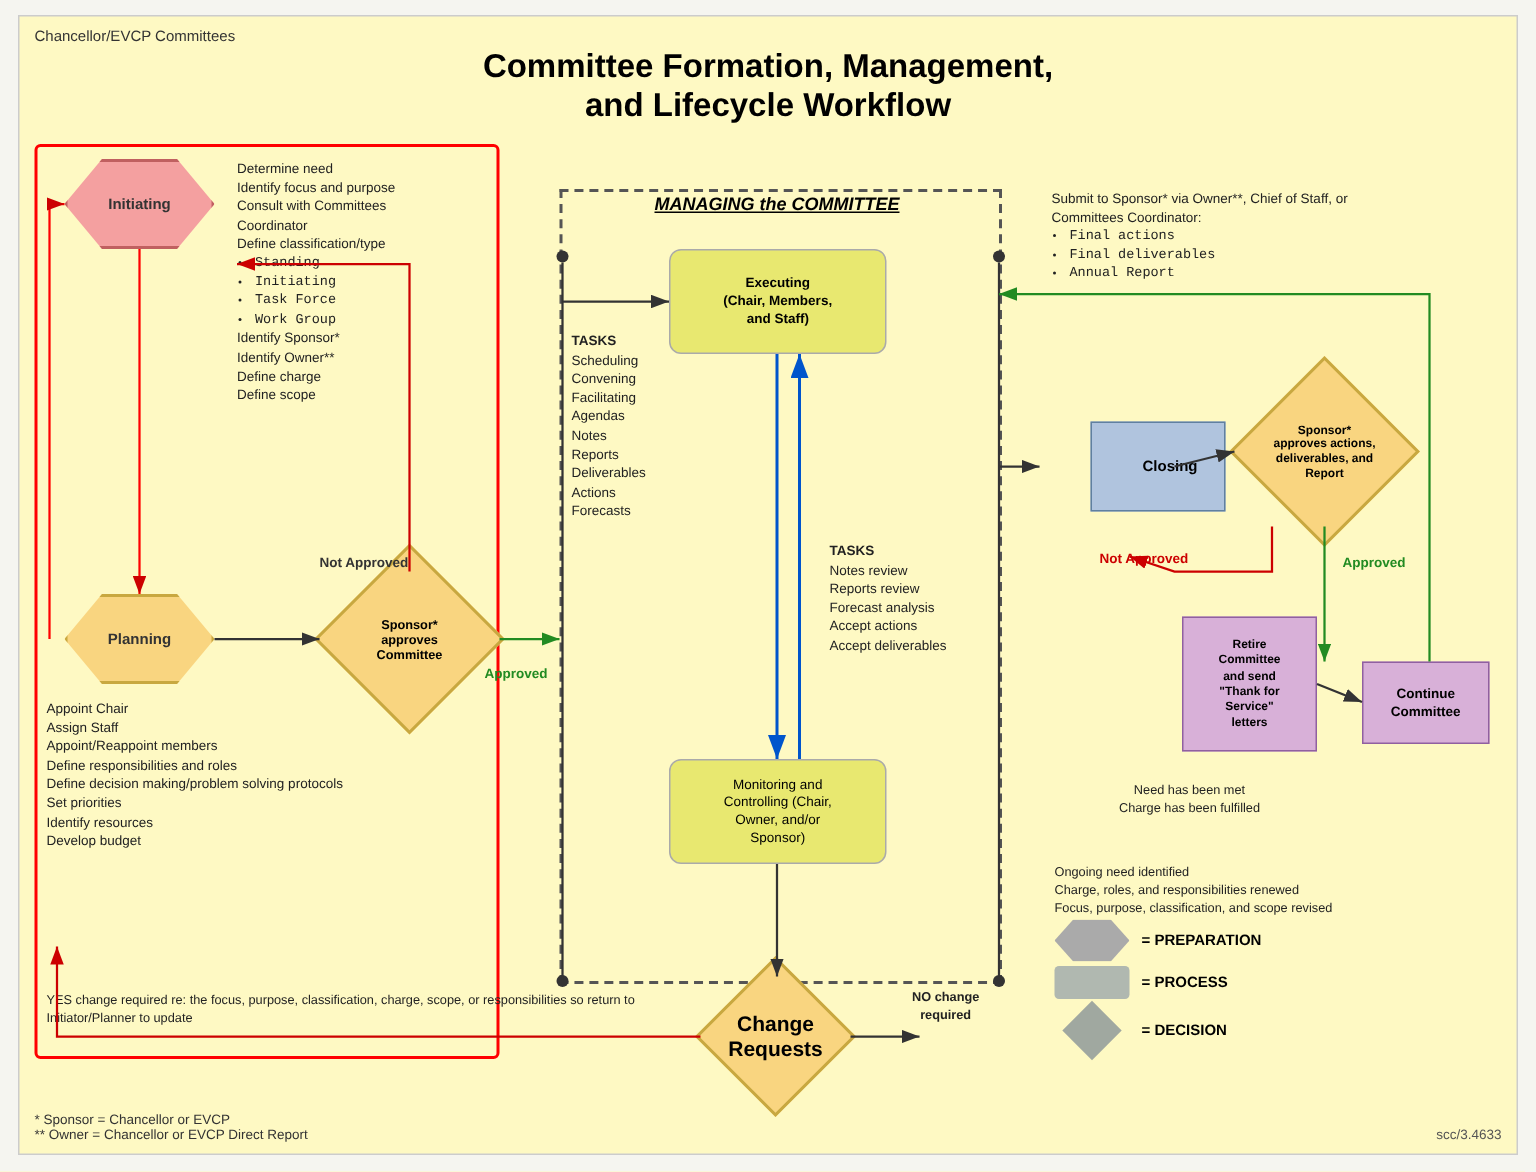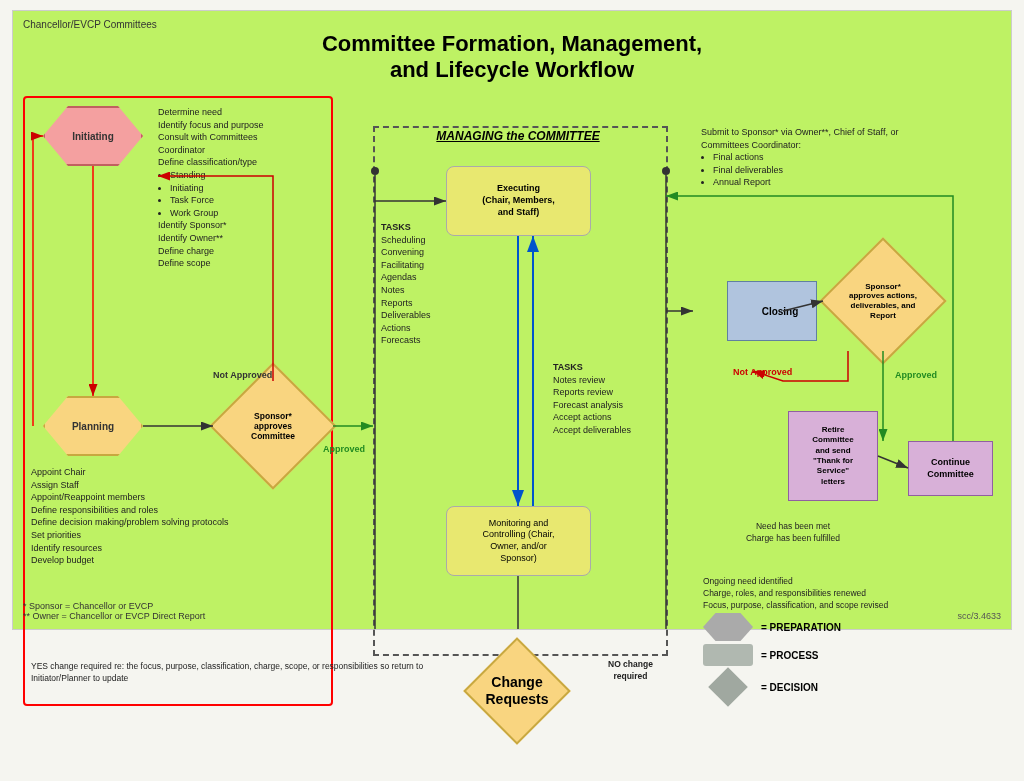--- a/index.html
+++ b/index.html
@@ -7,23 +7,23 @@
       background: #f5f5f0;
       font-family: Arial, sans-serif;
       font-size: 11px;
       width: 1024px;
       height: 781px;
       overflow: hidden;
       position: relative;
     }
     .page {
       width: 1000px;
-      height: 620px;
+      height: 760px;
       margin: 10px auto;
-      background: #bef264;
+      background: #fef9c3;
       border: 1px solid #ccc;
       position: relative;
       padding: 10px;
     }
     .top-label {
       position: absolute;
       top: 8px;
       left: 10px;
       font-size: 10px;
       color: #333;
@@ -90,20 +90,21 @@
     }
     
     .text-block {
       position: absolute;
       font-size: 9px;
       line-height: 1.4;
       color: #222;
     }
     .text-block ul {
       margin-left: 12px;
+      font-family: Liberation Mono, monospace;
     }
     
     .managing-box {
       position: absolute;
       border: 2px dashed #555;
     }
     .managing-title {
       position: absolute;
       font-size: 12px;
       font-weight: bold;

